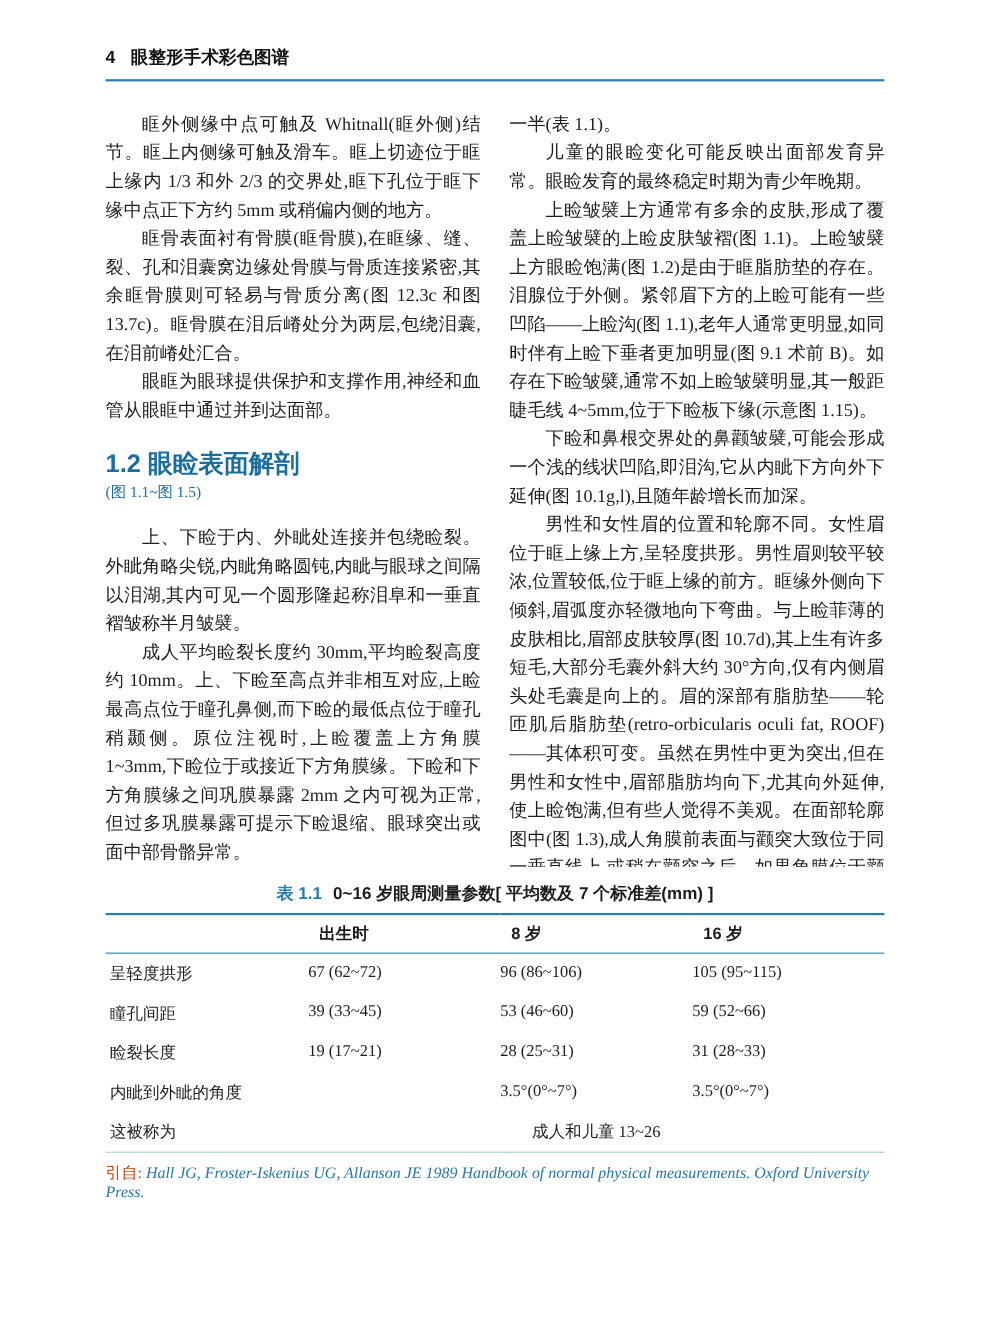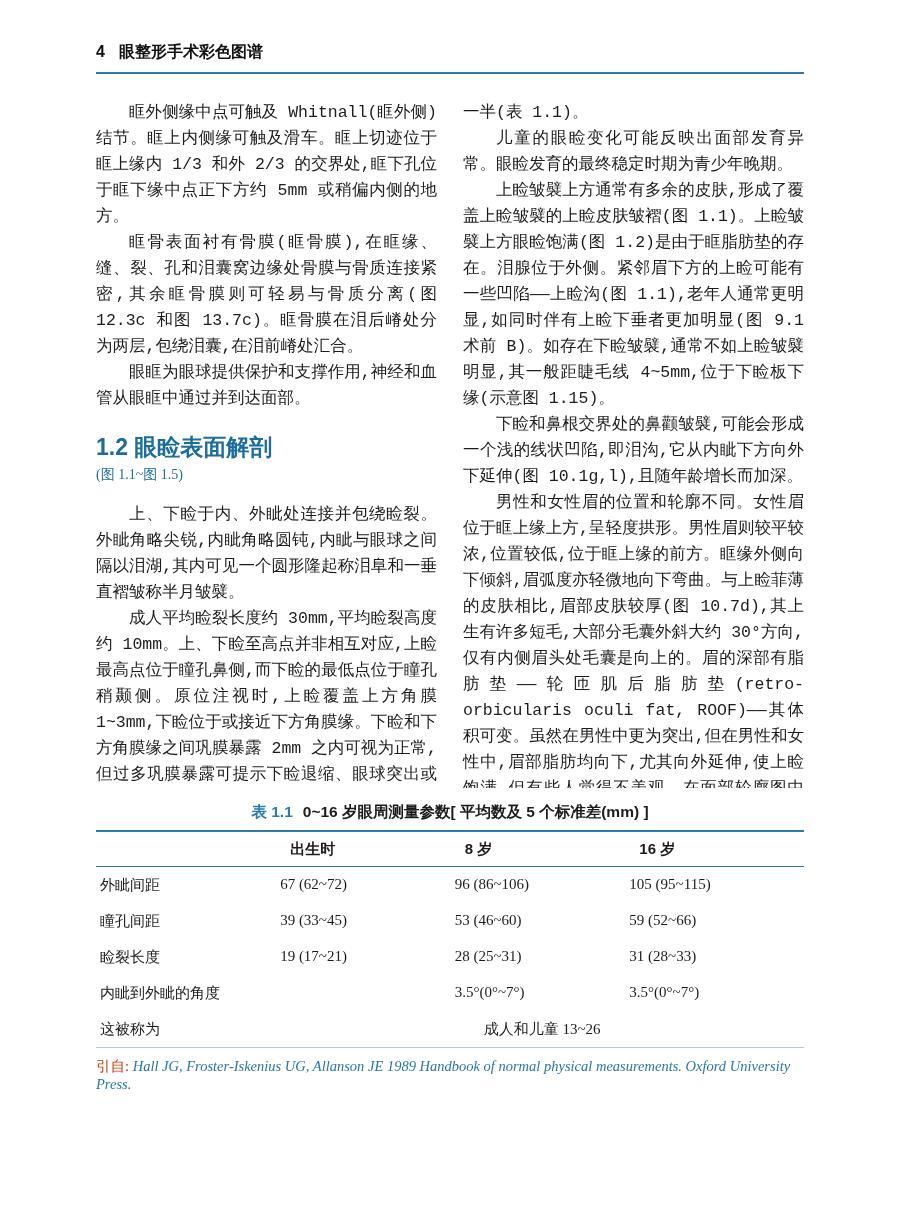--- a/index.html
+++ b/index.html
@@ -22,21 +22,21 @@
   }
   .header-rule { border: none; border-top: 2px solid #2b7da7; margin-bottom: 26px; }
 
   
   .columns {
     display: flex; gap: 26px;
     height: 688px; overflow: hidden;
     text-align: justify;
   }
   .col { width: 341px; font-size: 16.5px; line-height: 26px; }
-  .col p { text-indent: 2em; margin: 0; font-family: Liberation Mono, monospace; }
+  .col p { text-indent: 2em; margin: 0; }
   .col p.no-indent { text-indent: 0; }
 
   .section-head {
     font-family: "Liberation Sans", "DejaVu Sans", sans-serif;
     color: #1b6d9b; font-weight: bold; font-size: 23px;
     margin-top: 22px; line-height: 1.2; text-align: left;
   }
   .section-figref {
     color: #1b6d9b; font-size: 14px; line-height: 1.3;
     margin-top: 4px; margin-bottom: 18px; text-align: left;
@@ -98,41 +98,41 @@
       <p class="no-indent">一半(表 1.1)。</p>
       <p>儿童的眼睑变化可能反映出面部发育异常。眼睑发育的最终稳定时期为青少年晚期。</p>
       <p>上睑皱襞上方通常有多余的皮肤,形成了覆盖上睑皱襞的上睑皮肤皱褶(图 1.1)。上睑皱襞上方眼睑饱满(图 1.2)是由于眶脂肪垫的存在。泪腺位于外侧。紧邻眉下方的上睑可能有一些凹陷——上睑沟(图 1.1),老年人通常更明显,如同时伴有上睑下垂者更加明显(图 9.1 术前 B)。如存在下睑皱襞,通常不如上睑皱襞明显,其一般距睫毛线 4~5mm,位于下睑板下缘(示意图 1.15)。</p>
       <p>下睑和鼻根交界处的鼻颧皱襞,可能会形成一个浅的线状凹陷,即泪沟,它从内眦下方向外下延伸(图 10.1g,l),且随年龄增长而加深。</p>
       <p>男性和女性眉的位置和轮廓不同。女性眉位于眶上缘上方,呈轻度拱形。男性眉则较平较浓,位置较低,位于眶上缘的前方。眶缘外侧向下倾斜,眉弧度亦轻微地向下弯曲。与上睑菲薄的皮肤相比,眉部皮肤较厚(图 10.7d),其上生有许多短毛,大部分毛囊外斜大约 30°方向,仅有内侧眉头处毛囊是向上的。眉的深部有脂肪垫——轮匝肌后脂肪垫(retro-orbicularis oculi fat, ROOF)——其体积可变。虽然在男性中更为突出,但在男性和女性中,眉部脂肪均向下,尤其向外延伸,使上睑饱满,但有些人觉得不美观。在面部轮廓图中(图 1.3),成人角膜前表面与颧突大致位于同一垂直线上,或稍在颧突之后。如果角膜位于颧突的前面,则下睑的固有支持较弱,这被称为“负矢量”。</p>
     </div>
   </div>
 
   <div class="table-block">
     <div class="table-title">
-      <span class="t-label">表 1.1</span><span class="t-text">0~16 岁眼周测量参数[ 平均数及 5 个标准差(mm) ]</span>
+      <span class="t-label">表 1.1</span><span class="t-text">0~16 岁眼周测量参数[ 平均数及 7 个标准差(mm) ]</span>
     </div>
 
     <table class="measures">
       <colgroup>
         <col class="c-label">
           <col class="c-val">
           <col class="c-val">
           <col class="c-val">
       </colgroup>
       <thead>
         <tr>
           <th></th>
           <th>出生时</th>
           <th>8 岁</th>
           <th>16 岁</th>
         </tr>
       </thead>
       <tbody>
         <tr>
-          <td class="row-label">外眦间距</td>
+          <td class="row-label">呈轻度拱形</td>
           <td>67 (62~72)</td>
           <td>96 (86~106)</td>
           <td>105 (95~115)</td>
         </tr>
         <tr>
           <td class="row-label">瞳孔间距</td>
           <td>39 (33~45)</td>
           <td>53 (46~60)</td>
           <td>59 (52~66)</td>
         </tr>

